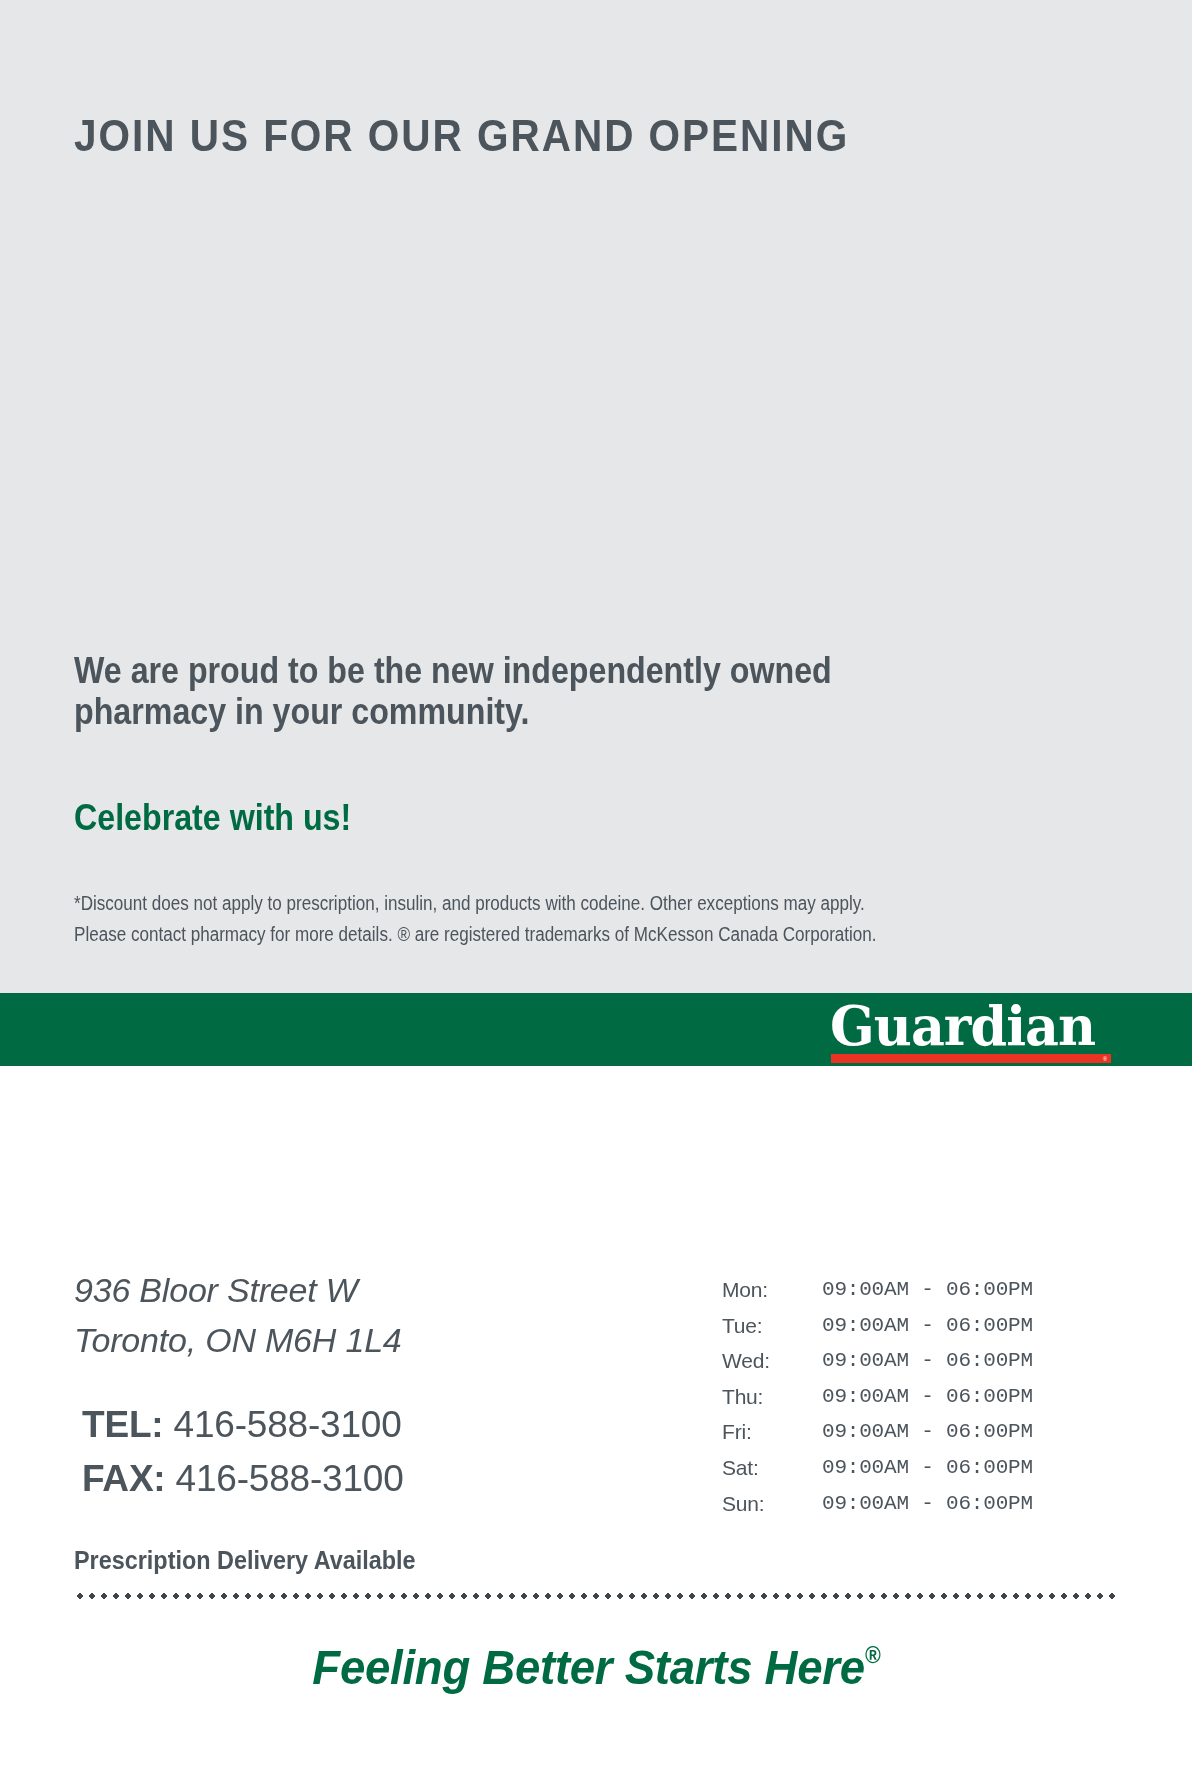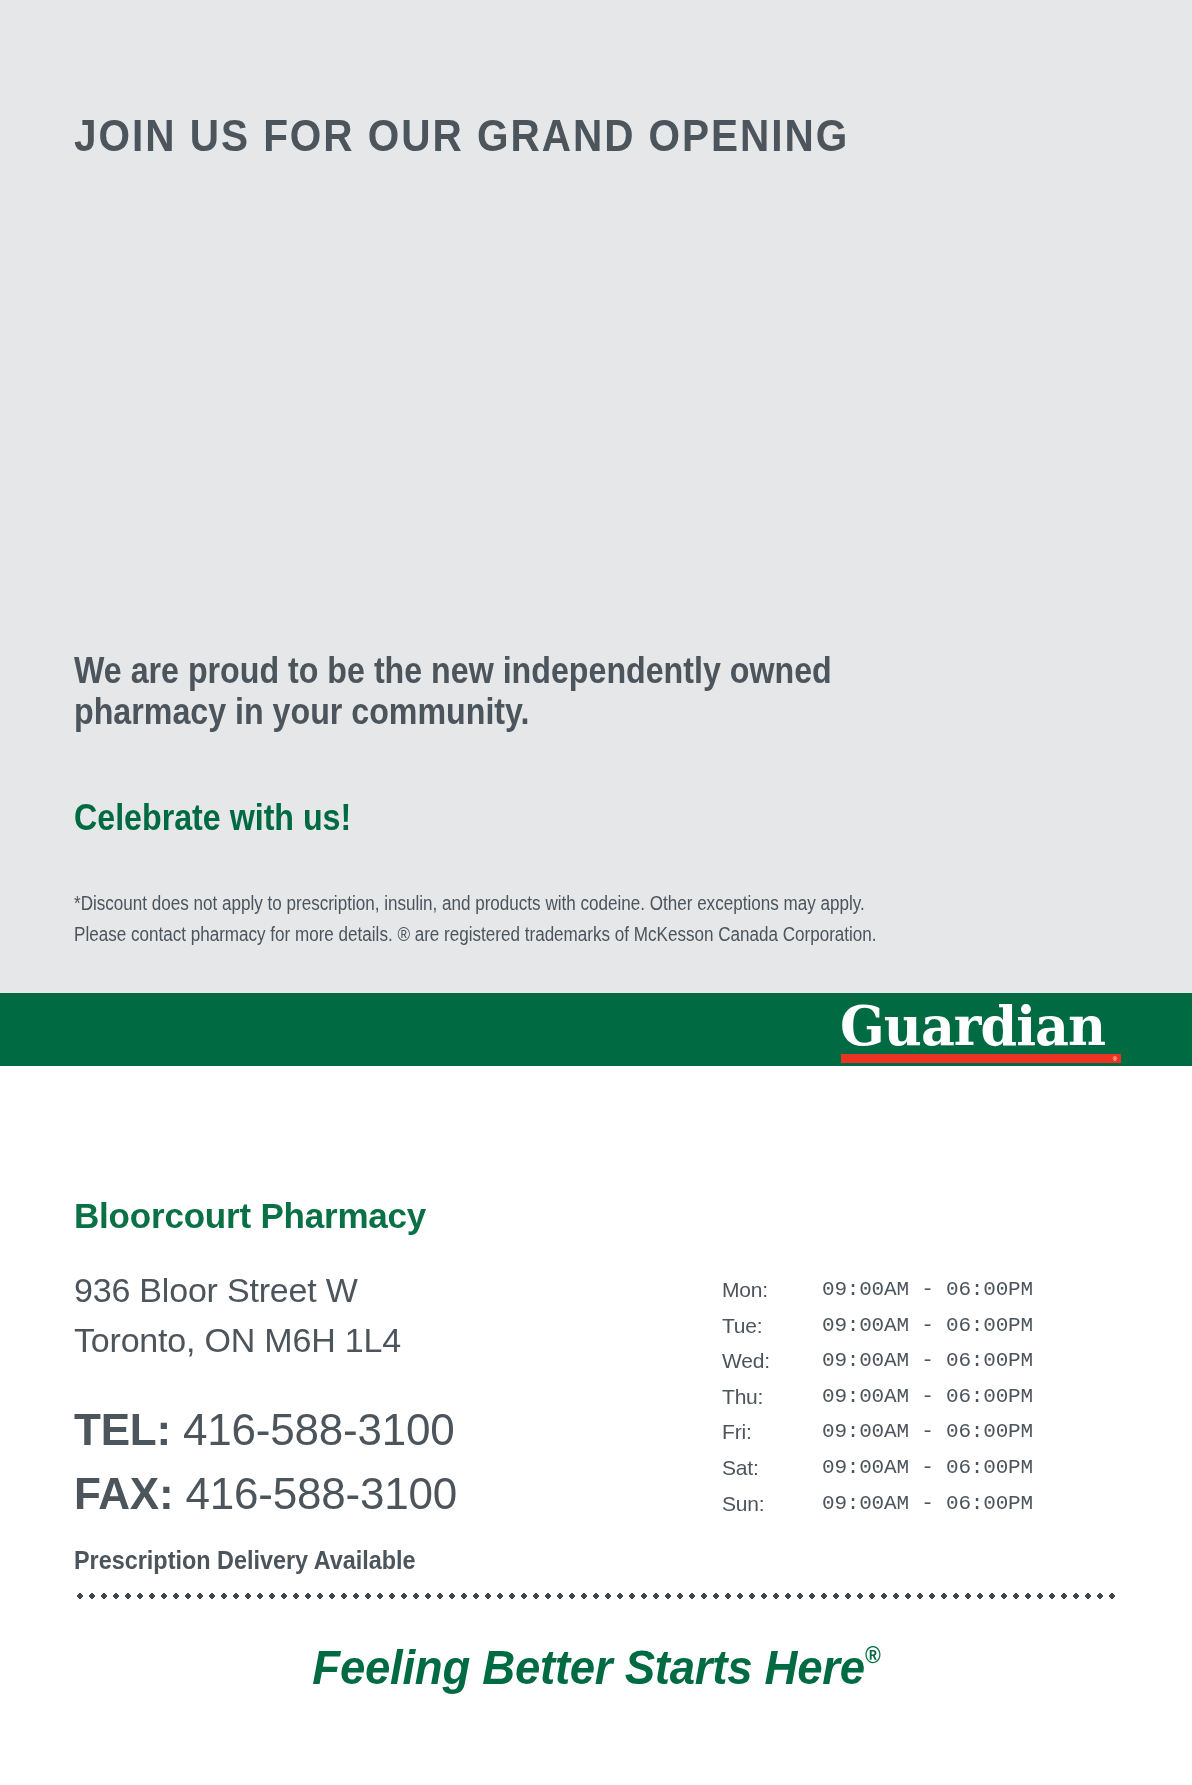--- a/index.html
+++ b/index.html
@@ -101,21 +101,21 @@
     position: absolute;
     left: 0;
     top: 993px;
     width: 1192px;
     height: 73px;
     background: #006b43;
   }
 
   .brand-logo {
     position: absolute;
-    right: 70px;
+    right: 80px;
     top: 4px;
     width: 282px;
     height: 66px;
   }
   .brand-wordmark {
     position: absolute;
     left: 0;
     top: 0;
     width: 282px;
     font-family: "DejaVu Serif", serif;
@@ -175,28 +175,29 @@
 
   .address {
     position: absolute;
     left: 74px;
     top: 1265px;
     font-size: 34px;
     line-height: 1.48;
     color: #4c545c;
     font-weight: normal;
     letter-spacing: -0.2px;
+    font-style: italic;
   }
   .address .line { display: block; white-space: nowrap; }
 
   .contact {
     position: absolute;
-    left: 74px;
+    left: 82px;
     top: 1398px;
-    font-size: 44px;
+    font-size: 37px;
     line-height: 1.46;
     color: #4c545c;
     letter-spacing: -0.2px;
   }
   .contact .line { display: block; white-space: nowrap; }
   .contact .lbl { font-weight: bold; }
 
   .delivery {
     position: absolute;
     left: 74px;
@@ -290,21 +291,20 @@
   <div class="brand-band">
     <div class="brand-logo">
       <div class="brand-wordmark">Guardian</div>
       <div class="brand-rule"></div>
       <div class="brand-reg">®</div>
     </div>
   </div>
 
   <div class="info"></div>
 
-  <div class="store-name">Bloorcourt Pharmacy</div>
 
   <div class="address">
     <span class="line">936 Bloor Street W</span>
     <span class="line">Toronto, ON M6H 1L4</span>
   </div>
 
   <div class="contact">
     <span class="line">
       <span class="lbl">TEL:</span>
       <span>416-588-3100</span>

